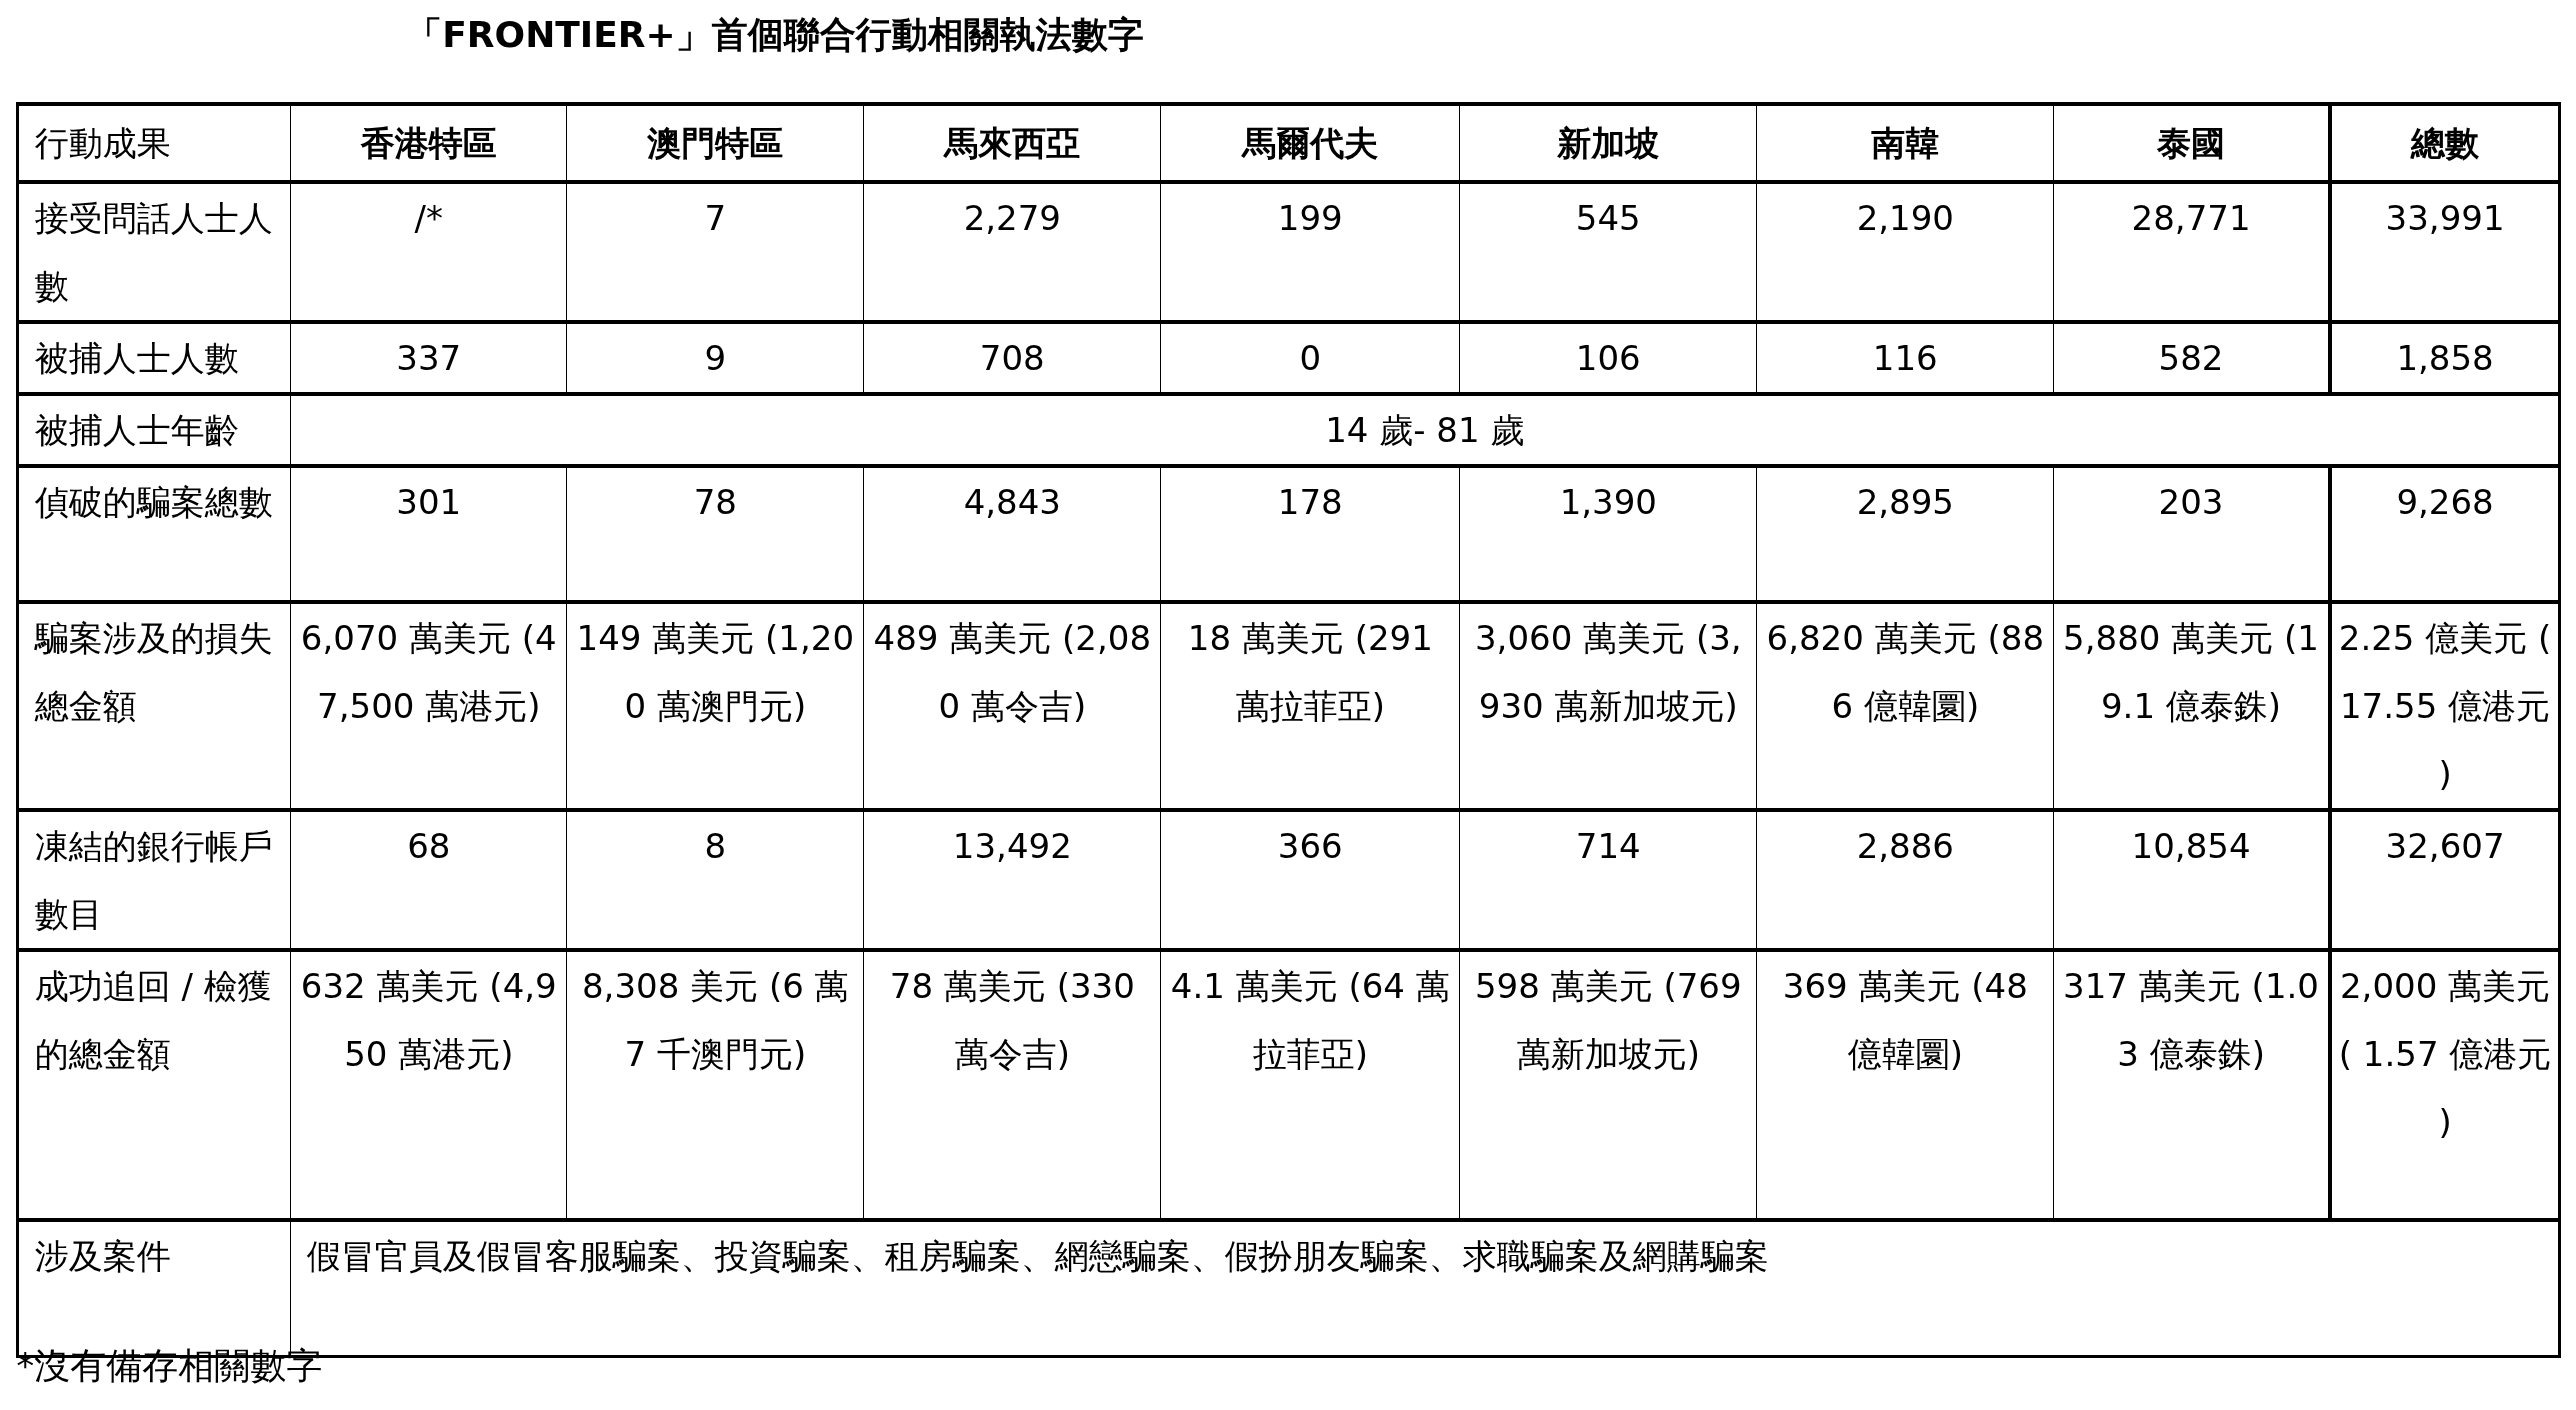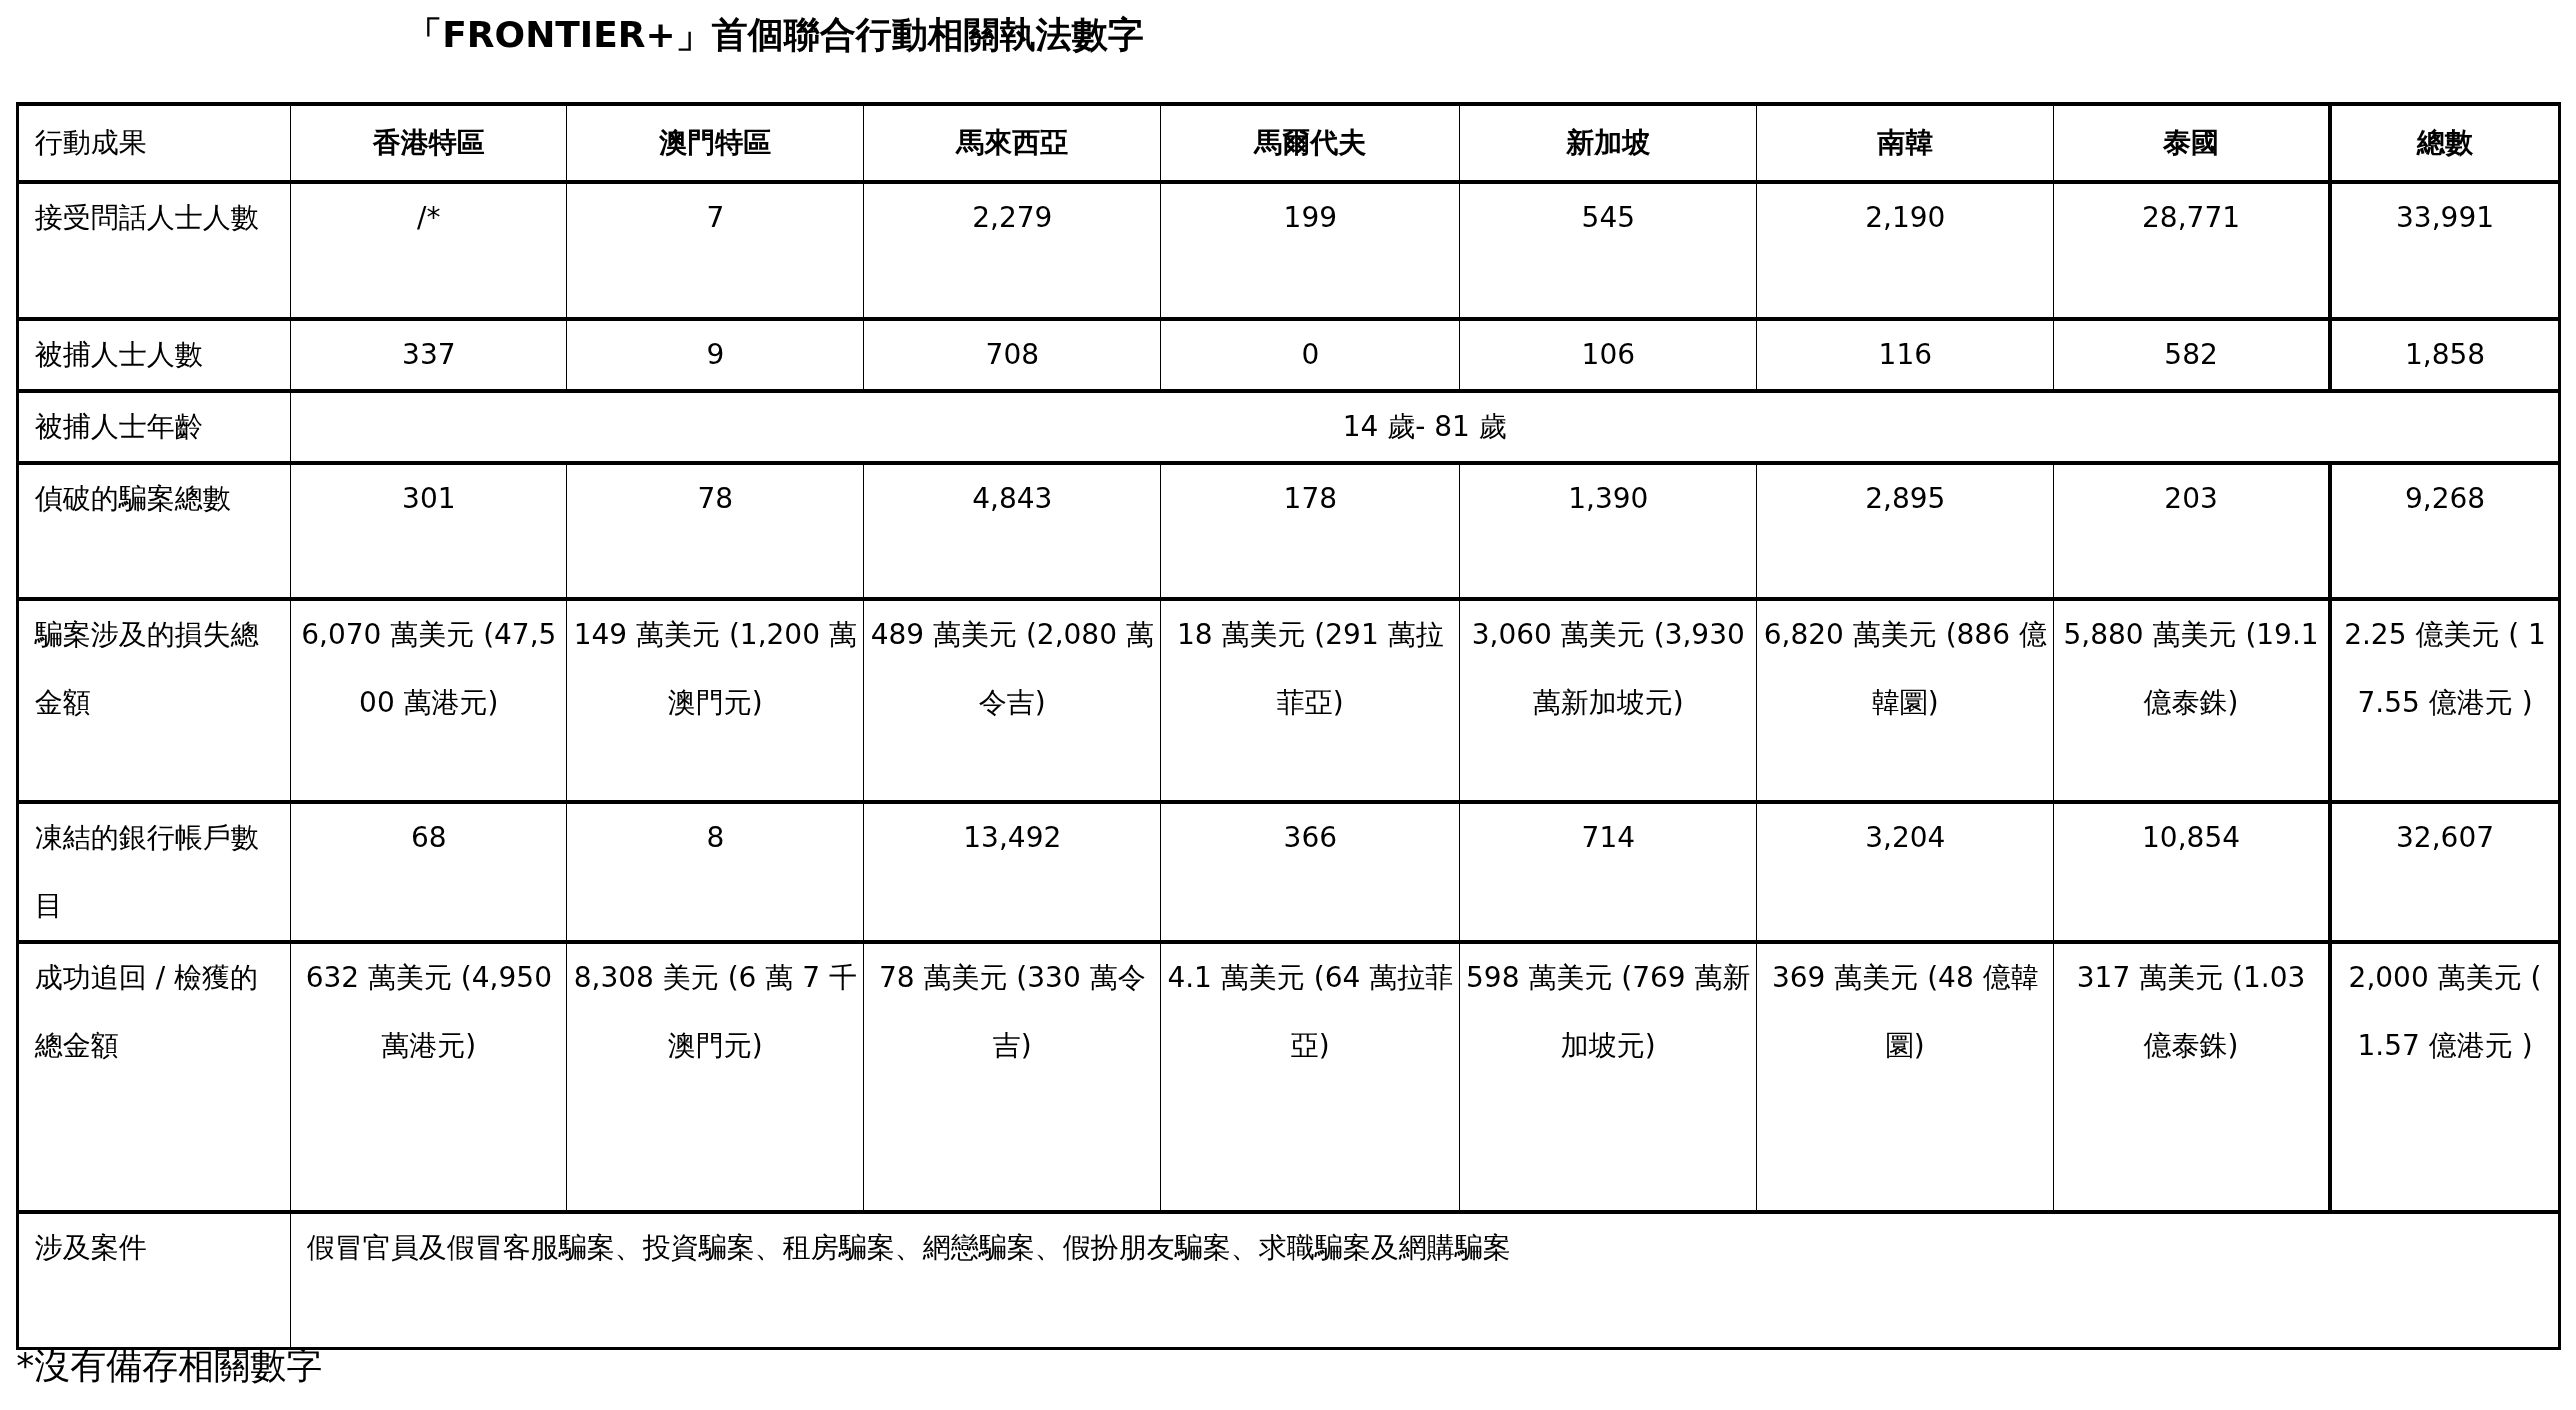--- a/index.html
+++ b/index.html
@@ -3,21 +3,21 @@
 <meta charset="utf-8">
 <style>
   html, body { margin: 0; padding: 0; background: #ffffff; }
   body { width: 2576px; height: 1411px; position: relative; overflow: hidden;
          font-family: "DejaVu Sans", "Liberation Sans", sans-serif; color: #000; }
   .title { position: absolute; left: 0; width: 2116px; top: 11px; text-align: center;
            font-size: 36px; font-weight: bold; line-height: 48px; letter-spacing: 0px;
            padding-left: 0; }
   .title span { position: relative; left: -283px; }
   table.grid { position: absolute; left: 16.3px; top: 102px; border-collapse: collapse;
-               table-layout: fixed; width: 2543px; font-size: 28px; }
+               table-layout: fixed; width: 2543px; font-size: 34px; }
   table.grid td { border: 1.6px solid #000; vertical-align: top; padding: 0 4.7px;
                   line-height: 68px; text-align: center; word-break: break-all; }
   table.grid tr { border-top: 4.7px solid #000; }
   table.grid tr:first-child { border-top: 4.7px solid #000; }
   table.grid { border: 3.1px solid #000; }
   table.grid td.label { text-align: left; font-weight: normal; padding-left: 15.5px; padding-right: 4.7px; }
   table.grid tr.head td { font-weight: bold; line-height: 74px; vertical-align: middle; }
   table.grid tr.head td.label { font-weight: normal; }
   table.grid td.total { border-left: 4.7px solid #000; border-right: 3.1px solid #000; }
   table.grid td.span-left { text-align: left; padding-left: 15.5px; }
@@ -106,21 +106,21 @@
     <td class="total">2.25 億美元 ( 17.55 億港元 )</td>
   </tr>
 
   <tr style="height:136px">
     <td class="label">凍結的銀行帳戶數目</td>
     <td>68</td>
     <td>8</td>
     <td>13,492</td>
     <td>366</td>
     <td>714</td>
-    <td>3,204</td>
+    <td>2,886</td>
     <td>10,854</td>
     <td class="total">32,607</td>
   </tr>
 
   <tr style="height:270px">
     <td class="label">成功追回 / 檢獲的總金額</td>
     <td>632 萬美元 (4,950 萬港元)</td>
     <td>8,308 美元 (6 萬 7 千澳門元)</td>
     <td>78 萬美元 (330 萬令吉)</td>
     <td>4.1 萬美元 (64 萬拉菲亞)</td>

